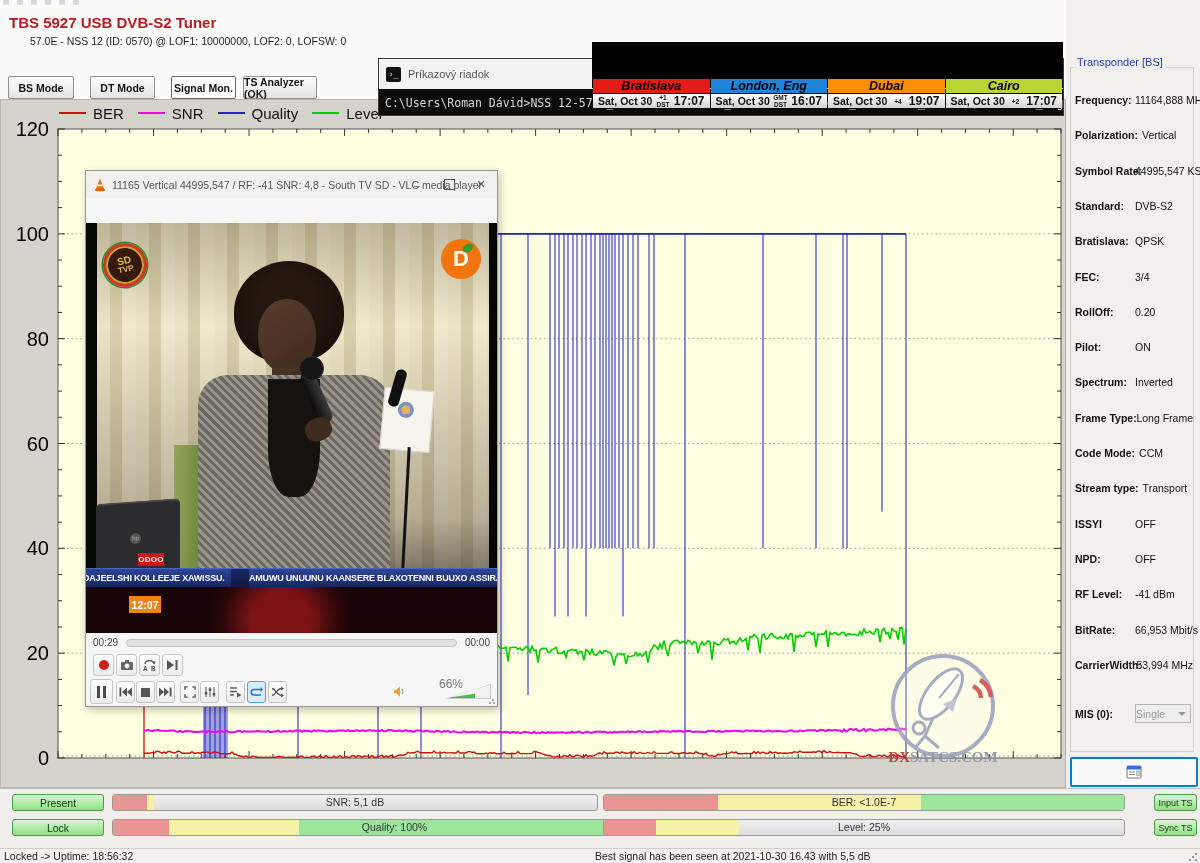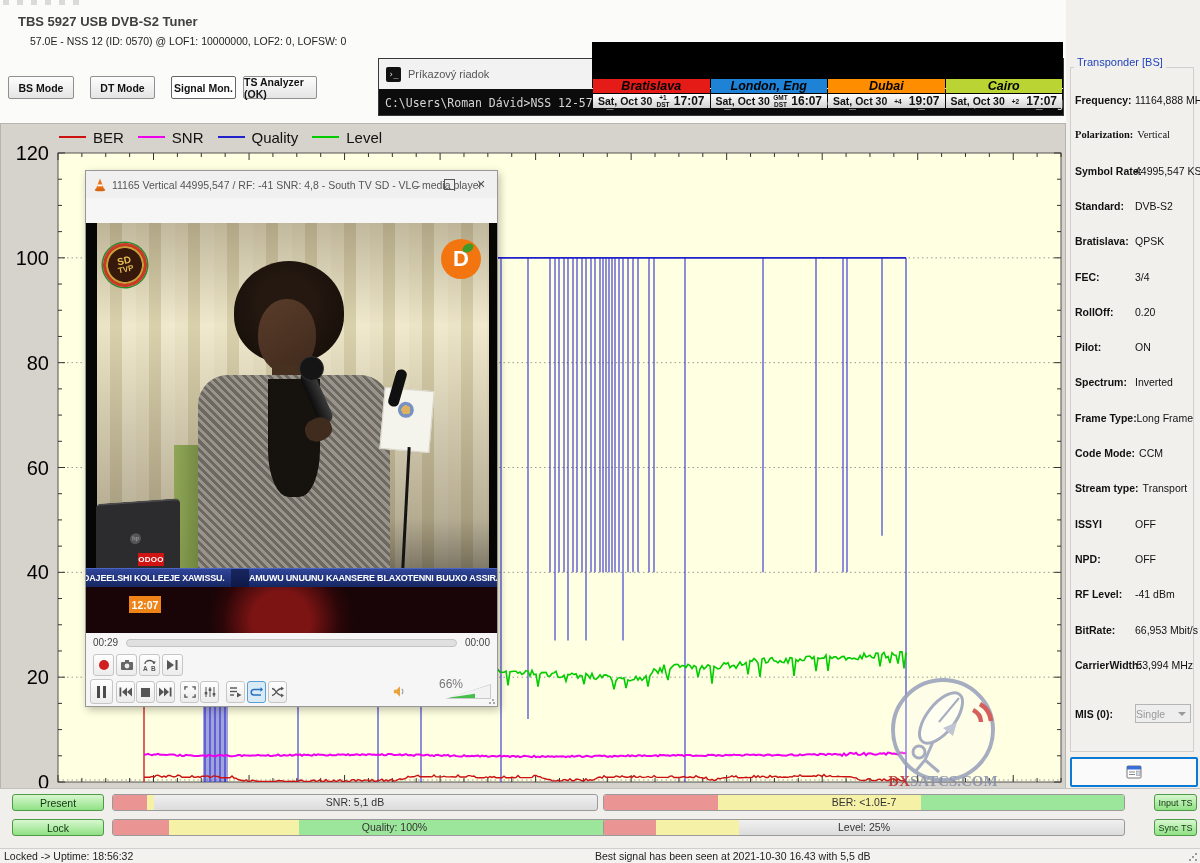--- a/index.html
+++ b/index.html
@@ -2,33 +2,33 @@
 <html><head>
 <meta charset="utf-8">
 <style>
   html,body{margin:0;padding:0;background:#dedede;}
   #root{position:relative;width:1200px;height:863px;overflow:hidden;background:#fbfbfa;
         font-family:"Liberation Sans",sans-serif;color:#111;}
 
   
   #frag{position:absolute;left:3px;top:0;width:80px;height:5px;opacity:.5;
         background:repeating-linear-gradient(90deg,#b9b9b9 0 6px,transparent 6px 14px);}
-  #app-title{position:absolute;left:18px;top:14px;font-size:13px;font-weight:bold;color:#404040;}
+  #app-title{position:absolute;left:9px;top:14px;font-size:15px;font-weight:bold;color:#b91c1c;}
   #app-sub{position:absolute;left:30px;top:35px;font-size:10.5px;color:#222;}
   #dish-icon{position:absolute;left:1160px;top:12px;}
 
   
   .tab{position:absolute;top:76px;height:23px;box-sizing:border-box;border:1px solid #8f8f8f;
        border-radius:2px;background:linear-gradient(#fdfdfd,#e4e4e4);font-size:10.5px;font-weight:bold;
        display:flex;align-items:center;justify-content:center;cursor:default;}
   .tab.active{background:#fff;border-color:#666;font-weight:bold;}
 
   
   #chart-panel{position:absolute;left:0;top:99px;width:1066px;height:689px;background:#d6d3cc;
-               border:1px solid #b8b5ae;box-sizing:border-box;z-index:1;margin-top:24px;}
+               border:1px solid #b8b5ae;box-sizing:border-box;z-index:1;}
   #legend{position:absolute;left:58px;top:2px;height:22px;display:flex;align-items:center;gap:14px;}
   .leg-item{display:flex;align-items:center;gap:7px;}
   .leg-line{width:27px;height:0;border-top:2px solid #000;}
   .leg-label{font-size:15px;color:#111;}
   #chartsvg{position:absolute;left:0;top:0;}
   #watermark{position:absolute;left:880px;top:552px;opacity:.88;}
 
   
   #console{position:absolute;left:378px;top:58px;width:686px;height:58px;z-index:10;
            border:1px solid #3a3a3a;box-sizing:border-box;background:#0c0c0c;}
@@ -690,21 +690,21 @@
   </div>
 
   <div id="sidebar">
     <div id="tp-label">Transponder [BS]</div>
     <div id="tp-box"></div>
     <div id="tp-rows">
         <div class="tp-row" style="top: 94px;">
           <span class="tp-l">Frequency:</span>
           <span class="tp-v">11164,888 MHz</span>
         </div>
-        <div class="tp-row" style="top: 129.3px; font-family: Liberation Serif, serif;">
+        <div class="tp-row" style="top: 129.3px;">
           <span class="tp-l">Polarization:</span>
           <span class="tp-v">Vertical</span>
         </div>
         <div class="tp-row" style="top: 164.6px;">
           <span class="tp-l">Symbol Rate:</span>
           <span class="tp-v">44995,547 KS/s</span>
         </div>
         <div class="tp-row" style="top: 199.9px;">
           <span class="tp-l">Standard:</span>
           <span class="tp-v">DVB-S2</span>

